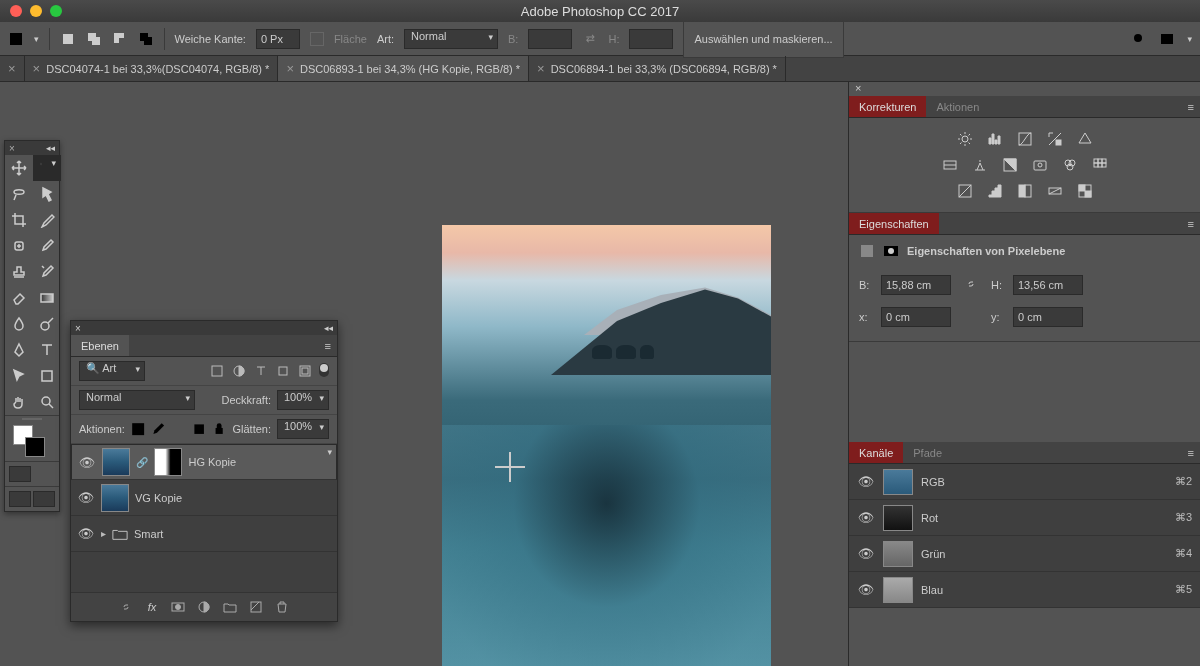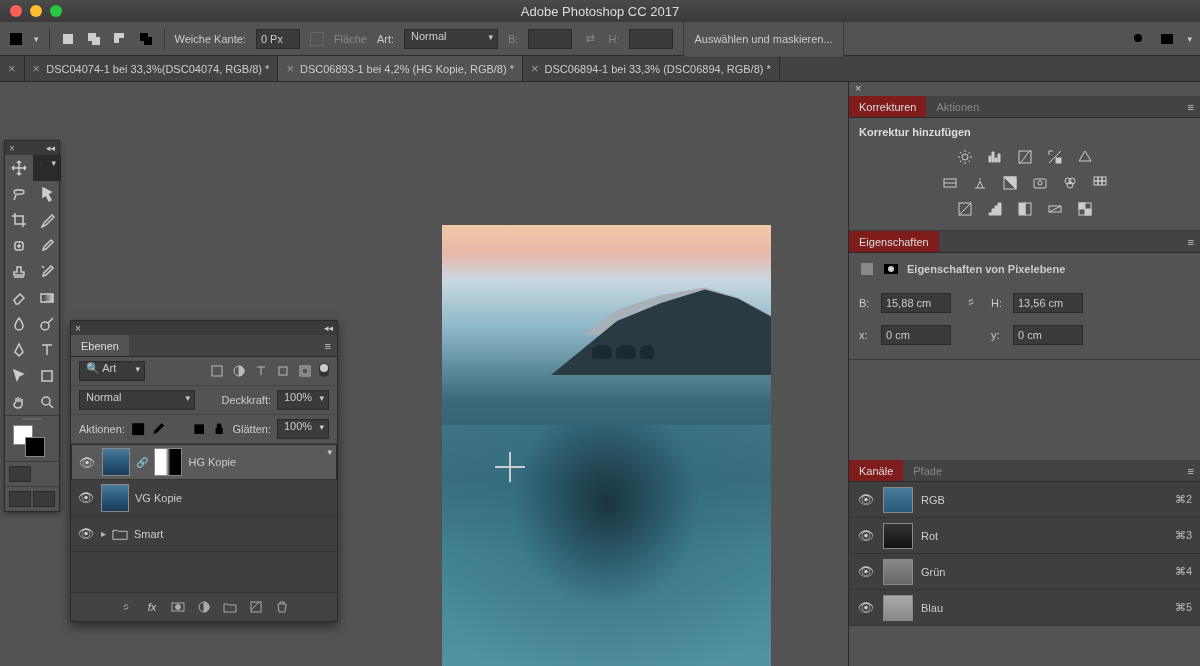--- a/index.html
+++ b/index.html
@@ -166,21 +166,21 @@
 <div class="doctabs" id="doctabs">
     <div class="doctab">
       <span class="tabx">×</span>
     </div>
     <div class="doctab">
       <span class="tabx">×</span>
       <span>DSC04074-1 bei 33,3%(DSC04074, RGB/8) *</span>
     </div>
     <div class="doctab active">
       <span class="tabx">×</span>
-      <span>DSC06893-1 bei 4,2% (HG Kopie, RGB/8) *</span>
+      <span>DSC06893-1 bei 34,3% (HG Kopie, RGB/8) *</span>
     </div>
     <div class="doctab">
       <span class="tabx">×</span>
       <span>DSC06894-1 bei 33,3% (DSC06894, RGB/8) *</span>
     </div>
   </div>
 
 <div class="canvas">
   <div class="image">
     <div class="mtop"></div>
@@ -470,21 +470,20 @@
 <div class="rpanel">
   <div class="rclose">
       <span>×</span>
     </div>
   <div class="rtabs">
     <div class="rtab active">Korrekturen</div>
     <div class="rtab inactive">Aktionen</div>
     <div class="menuico">≡</div>
   </div>
   <div class="rsec">
-    <div class="tit">Korrektur hinzufügen</div>
     <div class="adjrow">
       <span class="ico">
           <svg viewBox="0 0 16 16">
             <circle cx="8" cy="8" r="3"></circle>
             <path d="M8 1v2M8 13v2M1 8h2M13 8h2M3 3l1.5 1.5M11.5 11.5L13 13M3 13l1.5-1.5M11.5 4.5L13 3"></path>
           </svg>
         </span>
       <span class="ico">
           <svg viewBox="0 0 16 16">
             <path d="M2 13h2V7H2zM5 13h2V3H5zM8 13h2V9H8zM11 13h2V5h-2z" fill="#ccc"></path>

